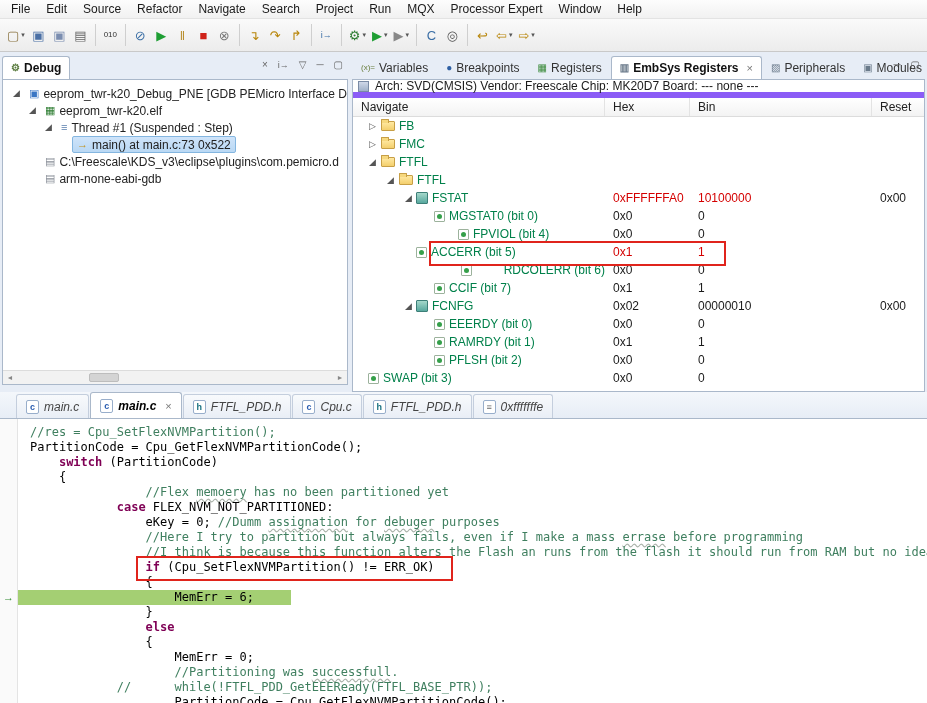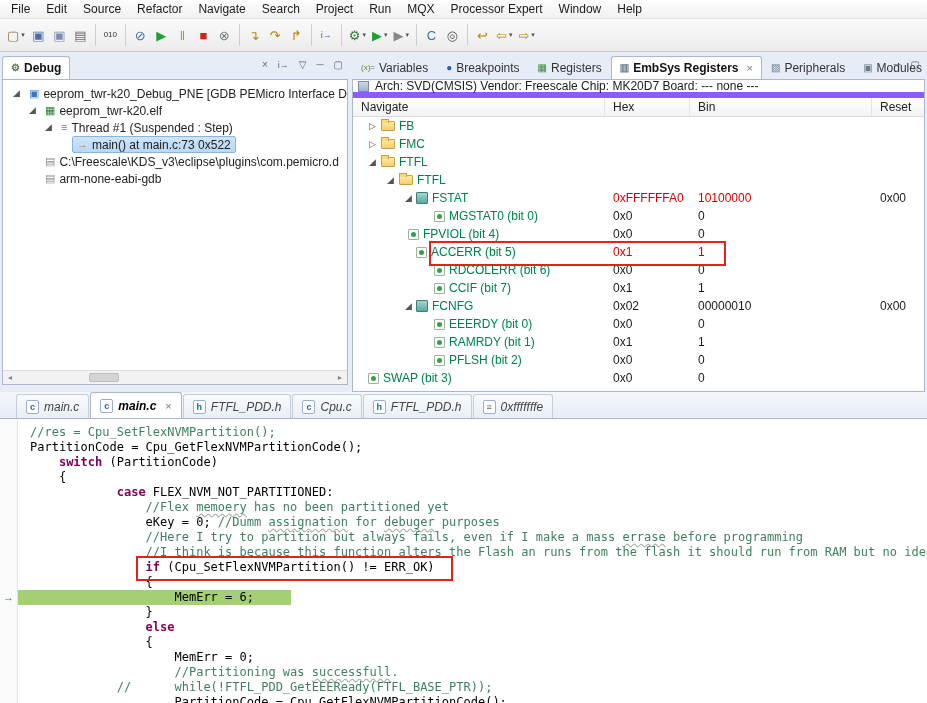--- a/index.html
+++ b/index.html
@@ -360,41 +360,41 @@
             <div class="rname" style="padding-left: 66px;">
               <span class="exp"></span>
               <span class="ic ic-bit"></span>
               <span class="nmtext">MGSTAT0 (bit 0)</span>
             </div>
             <div class="rhex">0x0</div>
             <div class="rbin">0</div>
             <div class="rrst"></div>
           </div>
           <div class="rrow">
-            <div class="rname" style="padding-left: 40px;">
+            <div class="rname" style="padding-left: 90px;">
               <span class="exp"></span>
               <span class="ic ic-bit"></span>
               <span class="nmtext">FPVIOL (bit 4)</span>
             </div>
             <div class="rhex">0x0</div>
             <div class="rbin">0</div>
             <div class="rrst"></div>
           </div>
           <div class="rrow">
             <div class="rname" style="padding-left: 48px;">
               <span class="exp"></span>
               <span class="ic ic-bit"></span>
               <span class="nmtext">ACCERR (bit 5)</span>
             </div>
             <div class="rhex chg">0x1</div>
             <div class="rbin chg">1</div>
             <div class="rrst"></div>
           </div>
           <div class="rrow">
-            <div class="rname" style="padding-left: 66px;">
+            <div class="rname" style="padding-left: 66px; justify-content: space-between;">
               <span class="exp"></span>
               <span class="ic ic-bit"></span>
               <span class="nmtext">RDCOLERR (bit 6)</span>
             </div>
             <div class="rhex">0x0</div>
             <div class="rbin">0</div>
             <div class="rrst"></div>
           </div>
           <div class="rrow">
             <div class="rname" style="padding-left: 66px;">
@@ -490,22 +490,22 @@
       </div>
     <div class="editor-body">
       <div class="ruler">
           <div class="ip-arrow" style="top: 172px;">→</div>
         </div>
       <div class="code">
           <div class="cline"><span class="seg-c">//res = Cpu_SetFlexNVMPartition();</span></div>
           <div class="cline"><span class="seg-p">PartitionCode = Cpu_GetFlexNVMPartitionCode();</span></div>
           <div class="cline">    <span class="seg-k">switch</span><span class="seg-p"> (PartitionCode)</span></div>
           <div class="cline">    <span class="seg-p">{</span></div>
+          <div class="cline">                <span class="seg-c">//Flex </span><span class="seg-cs">memoery</span><span class="seg-c"> has no been partitioned yet</span></div>
           <div class="cline">            <span class="seg-k">case</span><span class="seg-p"> FLEX_NVM_NOT_PARTITIONED:</span></div>
-          <div class="cline">                <span class="seg-c">//Flex </span><span class="seg-cs">memoery</span><span class="seg-c"> has no been partitioned yet</span></div>
           <div class="cline">                <span class="seg-p">eKey = 0; </span><span class="seg-c">//Dumm </span><span class="seg-cs">assignation</span><span class="seg-c"> for </span><span class="seg-cs">debuger</span><span class="seg-c"> purposes</span></div>
           <div class="cline">                <span class="seg-c">//Here I try to partition but always fails, even if I make a mass </span><span class="seg-cs">errase</span><span class="seg-c"> before programming</span></div>
           <div class="cline">                <span class="seg-c">//I think is because this function alters the Flash an runs from the flash it should run from RAM but no idea how</span></div>
           <div class="cline">                <span class="seg-k">if</span><span class="seg-p"> (Cpu_SetFlexNVMPartition() != ERR_OK)</span></div>
           <div class="cline">                <span class="seg-p">{</span></div>
           <div class="cline cur">                    <span class="seg-p">MemErr = 6;</span></div>
           <div class="cline">                <span class="seg-p">}</span></div>
           <div class="cline">                <span class="seg-k">else</span></div>
           <div class="cline">                <span class="seg-p">{</span></div>
           <div class="cline">                    <span class="seg-p">MemErr = 0;</span></div>

